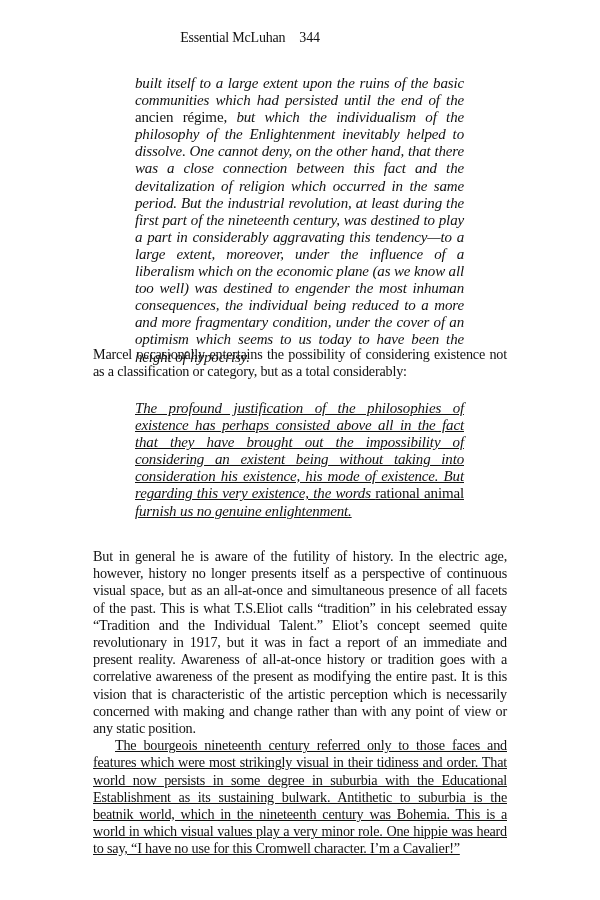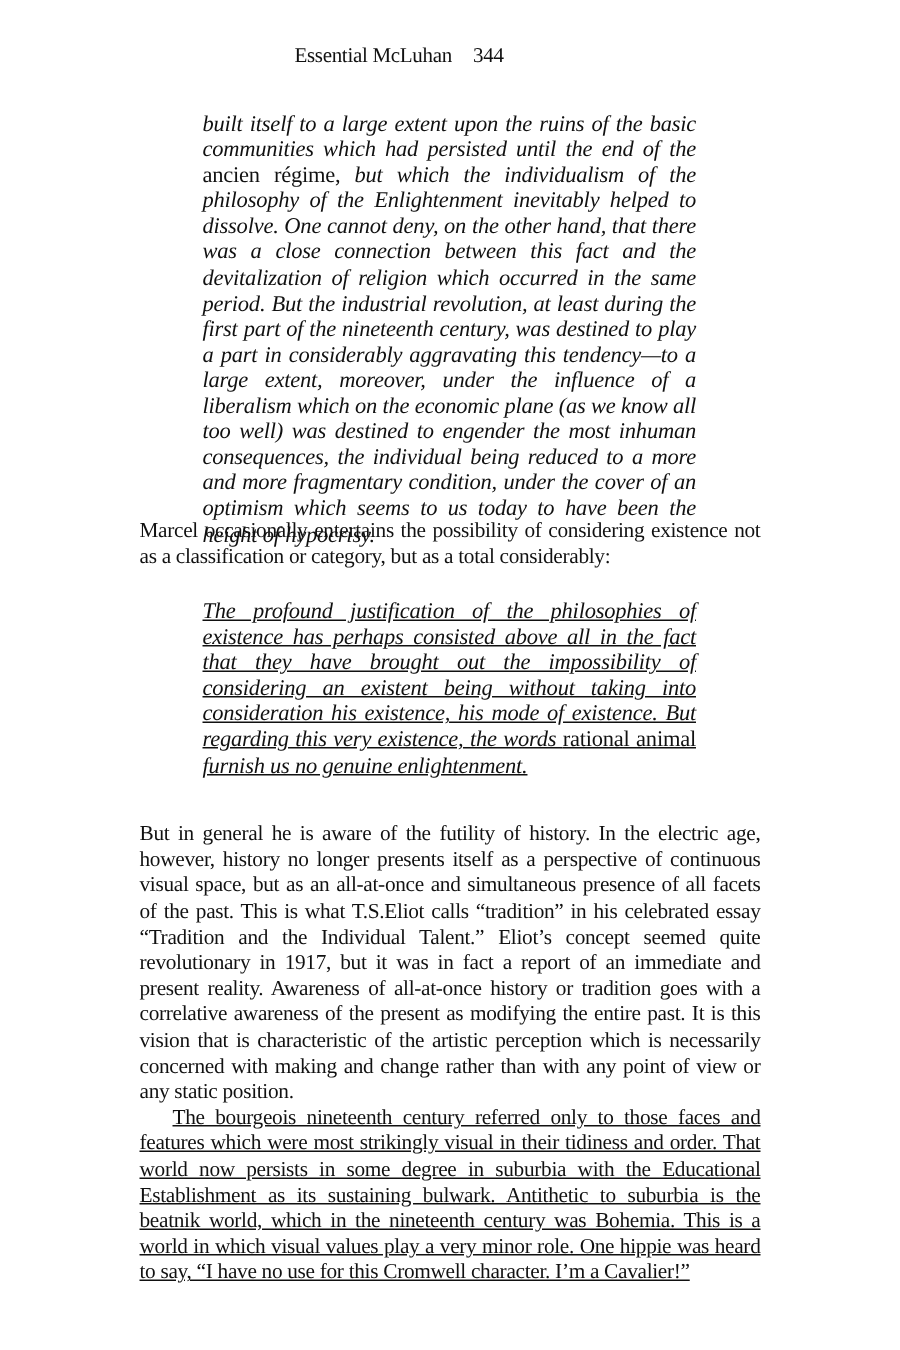--- a/index.html
+++ b/index.html
@@ -17,21 +17,20 @@
     }
     .page-header {
       position: absolute;
       top: 29px;
       left: 0;
       width: 500px;
       text-align: center;
       font-size: 14px;
       line-height: 18px;
       letter-spacing: -0.2px;
-      padding-left: 16px;
     }
     .page-header .page-number {
       margin-left: 14px;
     }
     .blockquote {
       position: absolute;
       left: 135px;
       width: 329px;
       font-size: 15px;
       line-height: 17.1px;

